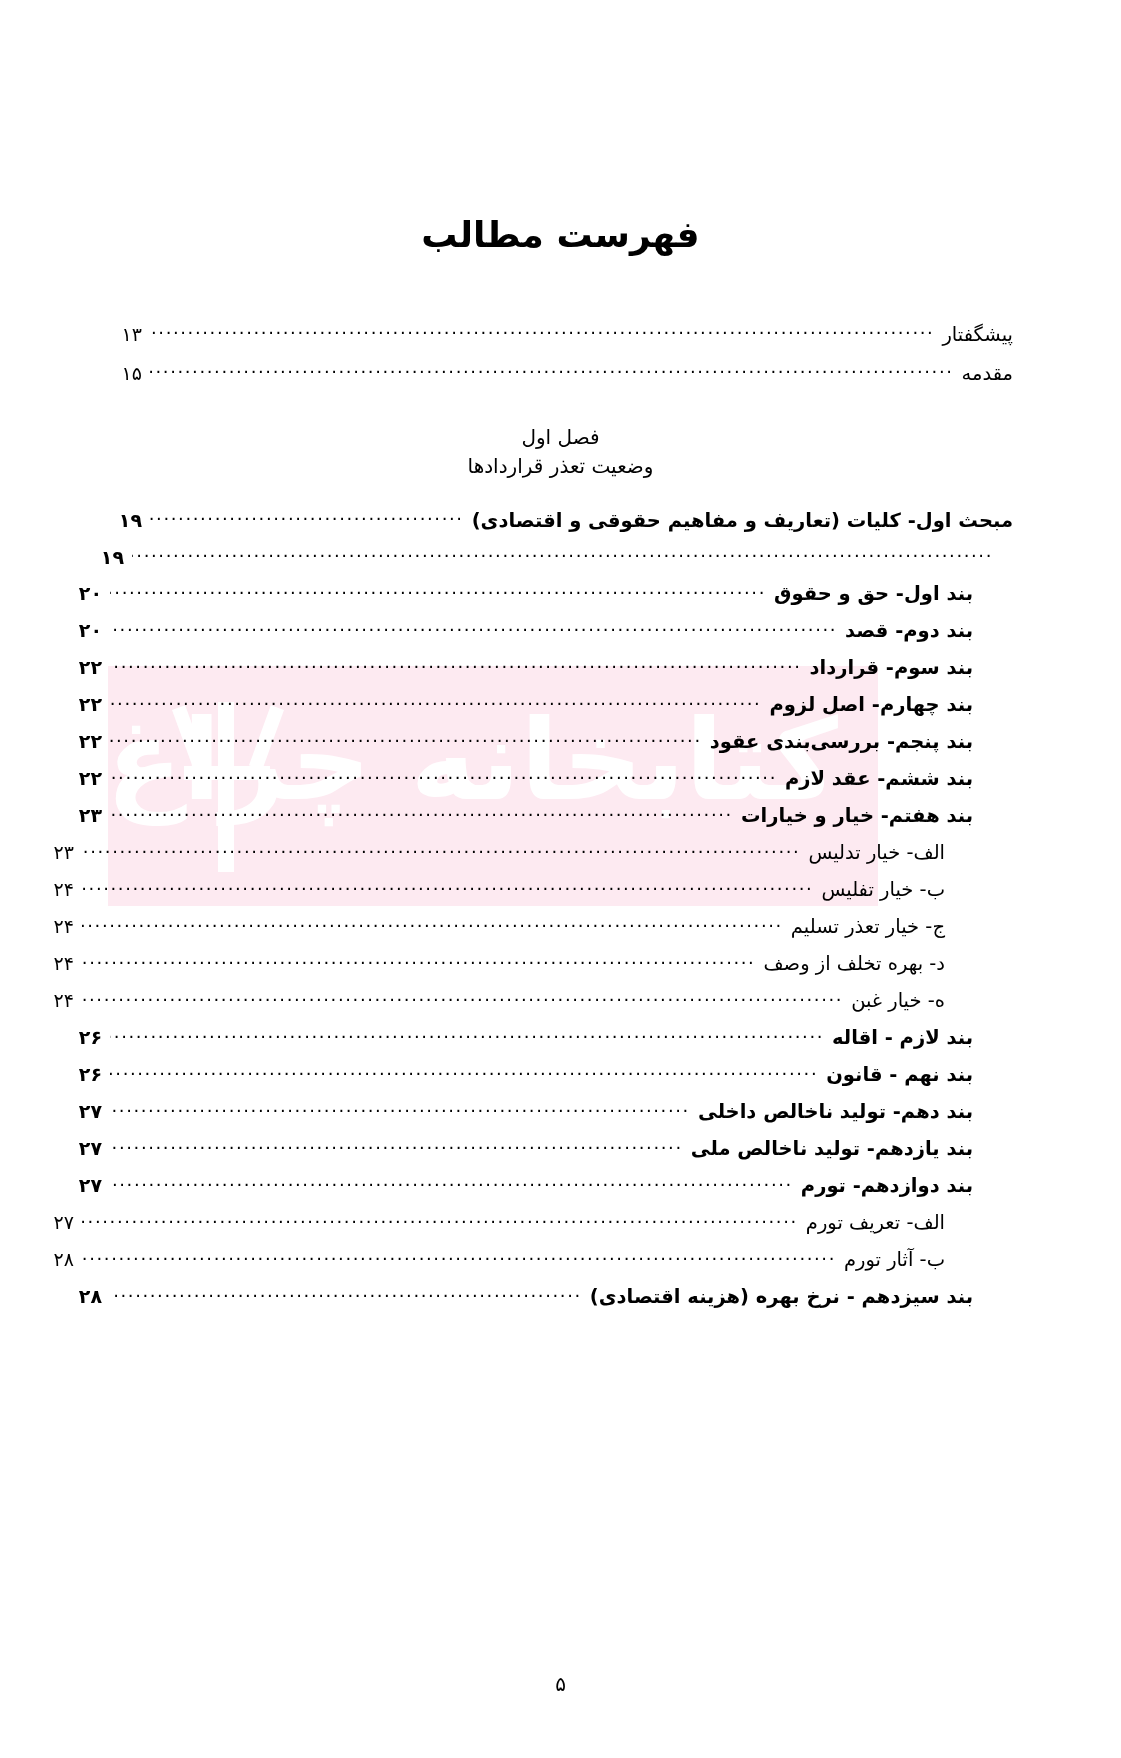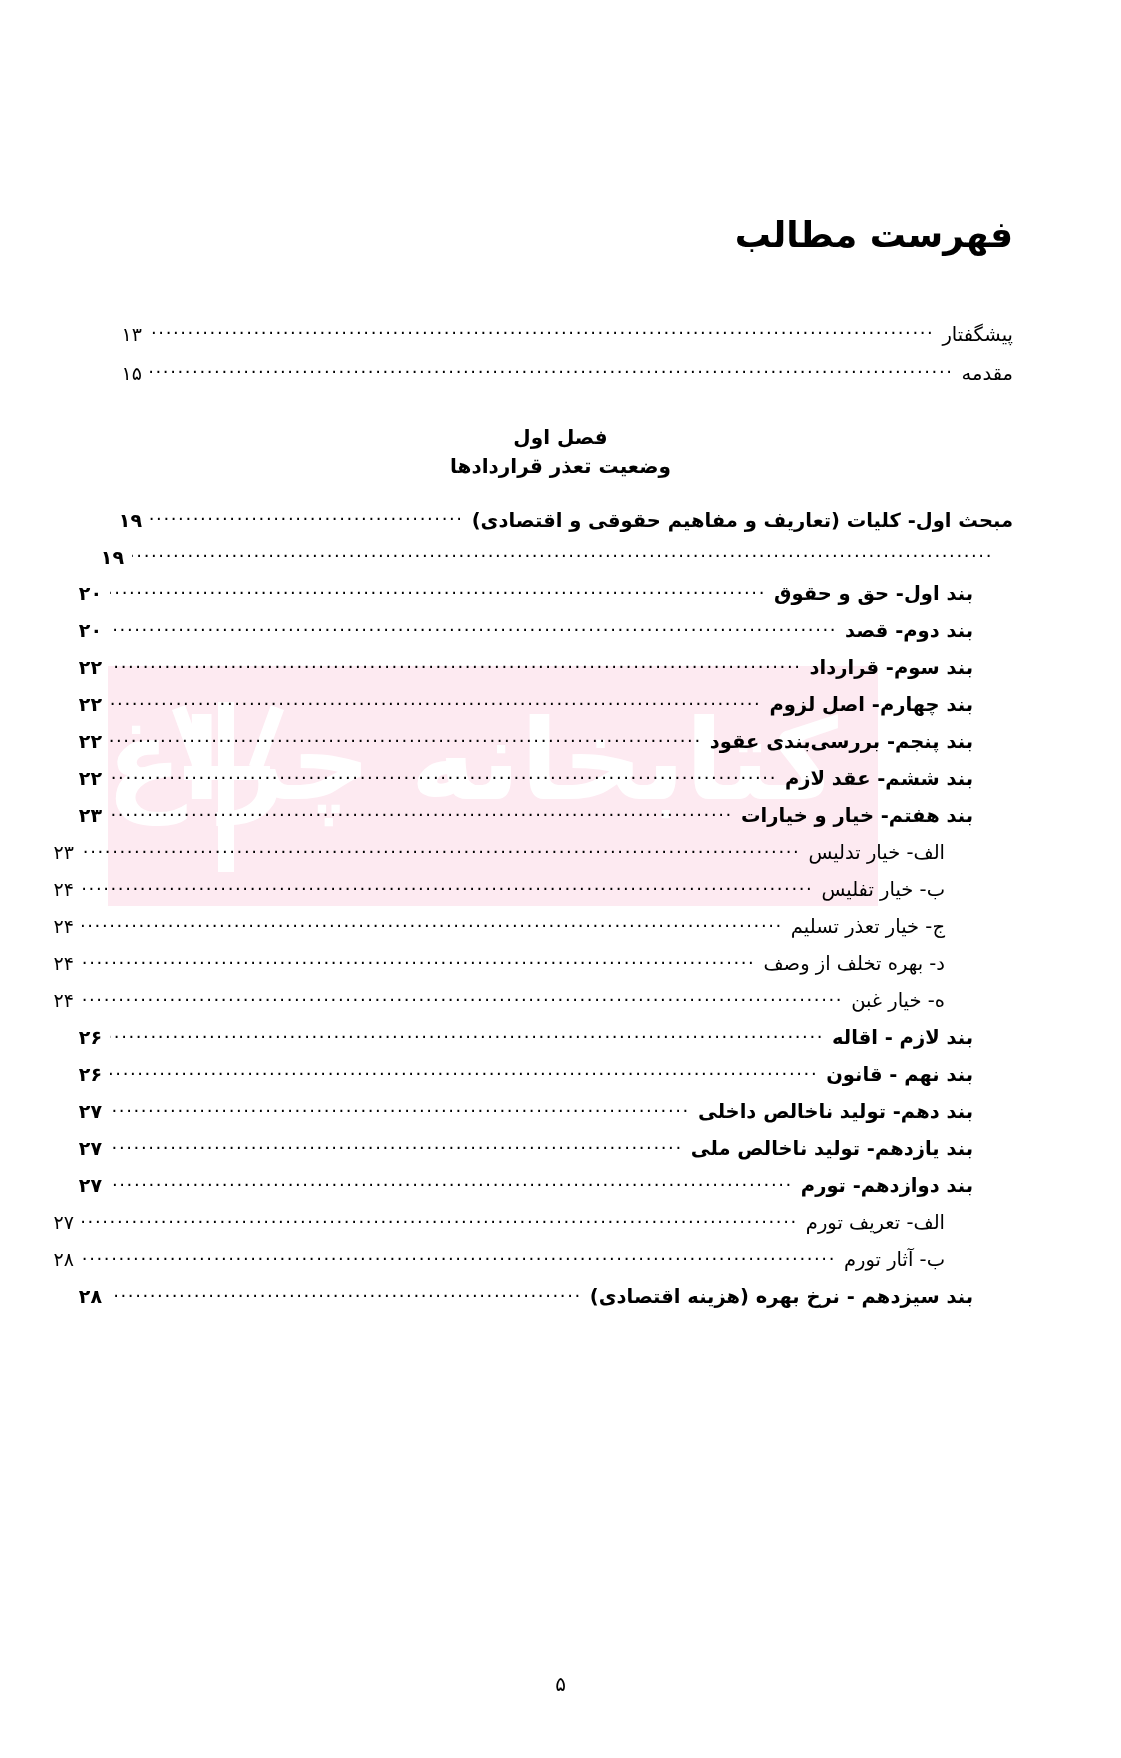--- a/index.html
+++ b/index.html
@@ -63,21 +63,21 @@
   .wm-b3 { left: 104px; top: 18px; width: 14px; height: 64px; transform: rotate(20deg); transform-origin: top right;}
   .wm-b4 { left: 18px; top: 74px; width: 86px; height: 14px; }
 
   .content {
     position: relative;
     z-index: 2;
     padding: 0 108px;
   }
 
   .doc-title {
-    text-align: right;
+    text-align: center;
     font-size: 36px;
     font-weight: bold;
     margin-top: 214px;
     margin-bottom: 0;
     letter-spacing: 0px;
   }
 
   .toc {
     margin-top: 66px;
   }
@@ -122,21 +122,21 @@
     direction: ltr;
   }
 
   .toc-row.bold .label,
   .toc-row.bold .page-num { font-weight: bold; }
 
   .toc-row.front { margin-bottom: 16px; font-weight: normal; }
 
   .section-head {
     text-align: center;
-    font-weight: bold;
+    font-weight: normal;
     font-size: 20px;
     line-height: 1.45;
     margin-top: 40px;
     margin-bottom: 26px;
   }
   .section-head .l1 { display: block; }
   .section-head .l2 { display: block; }
 
   
   .lvl-0 { padding-right: 0px; }

